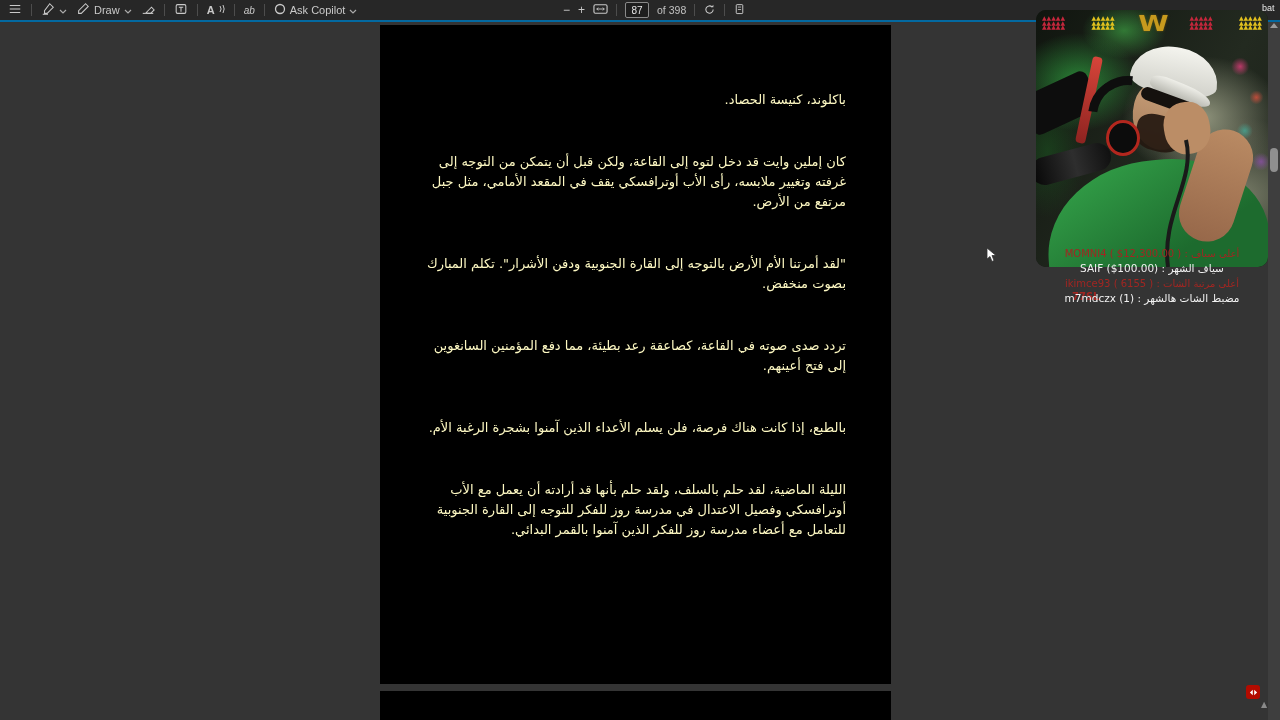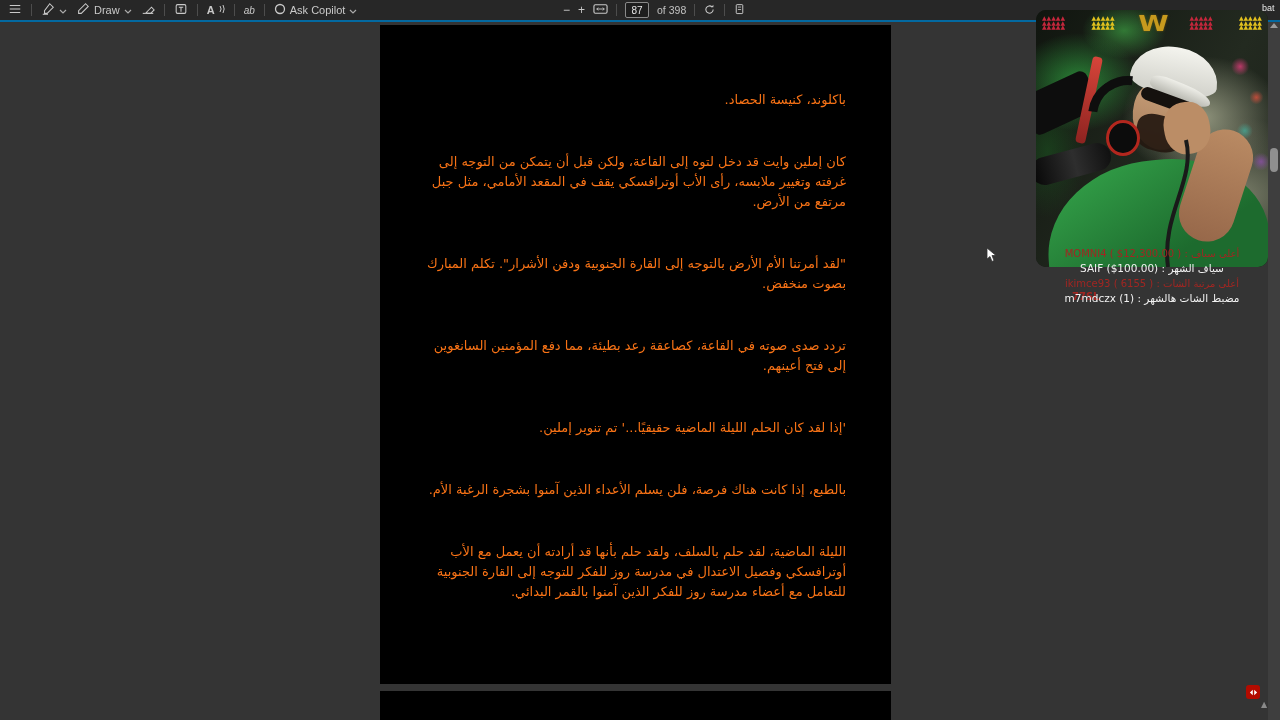--- a/index.html
+++ b/index.html
@@ -25,21 +25,21 @@
     color:#e6e6e6;font-size:10px;text-align:center;padding:0;font-family:"Liberation Sans",sans-serif;
   }
   .of-label{color:#c0c0c0;font-size:10.5px;}
   .glyph-btn{font-size:12px;color:#c9c9c9;}
   
   .page{position:absolute;left:380px;top:25px;width:511px;height:659px;background:#000;}
   .page2{position:absolute;left:380px;top:691px;width:511px;height:29px;background:#000;}
   .doc-text{
     position:absolute;left:0;top:0;width:511px;box-sizing:border-box;
     padding:65px 45px 0 45px;direction:rtl;text-align:right;
-    color:#f97316;font-family:"DejaVu Sans",sans-serif;
+    color:#fef9c3;font-family:"DejaVu Sans",sans-serif;
     font-size:13px;line-height:20px;
   }
   .doc-text p{margin:0 0 42px 0;}
   
   .scrollbar{position:absolute;right:0;top:20px;width:12px;height:700px;background:#3e3e3e;z-index:4;}
   .scroll-arrow{position:absolute;top:3px;left:2px;width:0;height:0;
     border-left:4px solid transparent;border-right:4px solid transparent;border-bottom:5px solid #9a9a9a;}
   .scroll-thumb{position:absolute;top:128px;left:2px;width:8px;height:24px;background:#8f8f8f;border-radius:4px;}
   
   .webcam{position:absolute;left:1036px;top:10px;width:232px;height:257px;border-radius:10px;
@@ -234,21 +234,20 @@
     </button>
   </div>
 </div>
 
 <div class="page">
   <div class="doc-text">
     <p>باكلوند، كنيسة الحصاد.</p>
     <p>كان إملين وايت قد دخل لتوه إلى القاعة، ولكن قبل أن يتمكن من التوجه إلى غرفته وتغيير ملابسه، رأى الأب أوترافسكي يقف في المقعد الأمامي، مثل جبل مرتفع من الأرض.</p>
     <p>"لقد أمرتنا الأم الأرض بالتوجه إلى القارة الجنوبية ودفن الأشرار". تكلم المبارك بصوت منخفض.</p>
     <p>تردد صدى صوته في القاعة، كصاعقة رعد بطيئة، مما دفع المؤمنين السانغوين إلى فتح أعينهم.</p>
-    <p>'إذا لقد كان الحلم الليلة الماضية حقيقيًا...' تم تنوير إملين.</p>
     <p>بالطبع، إذا كانت هناك فرصة، فلن يسلم الأعداء الذين آمنوا بشجرة الرغبة الأم.</p>
     <p>الليلة الماضية، لقد حلم بالسلف، ولقد حلم بأنها قد أرادته أن يعمل مع الأب أوترافسكي وفصيل الاعتدال في مدرسة روز للفكر للتوجه إلى القارة الجنوبية للتعامل مع أعضاء مدرسة روز للفكر الذين آمنوا بالقمر البدائي.</p>
   </div>
 </div>
 <div class="page2"></div>
 
 <div class="scrollbar">
   <div class="scroll-arrow"></div>
   <div class="scroll-thumb"></div>
 </div>

